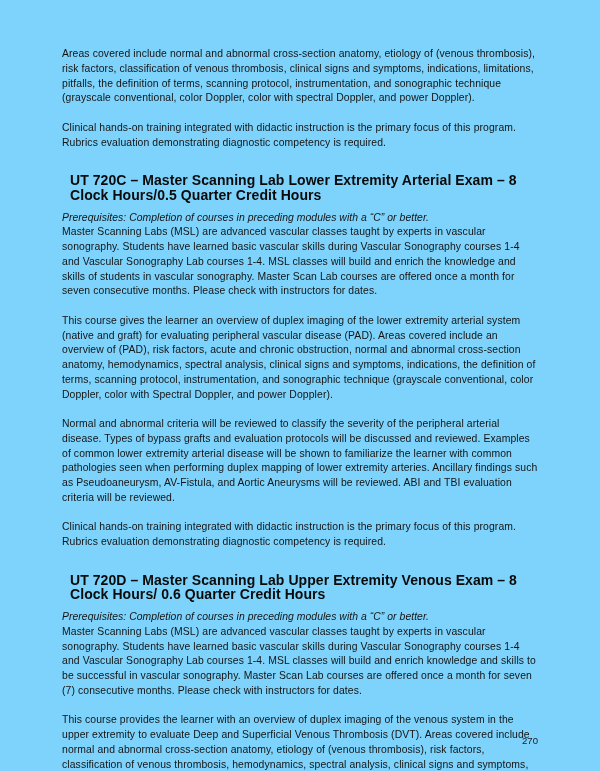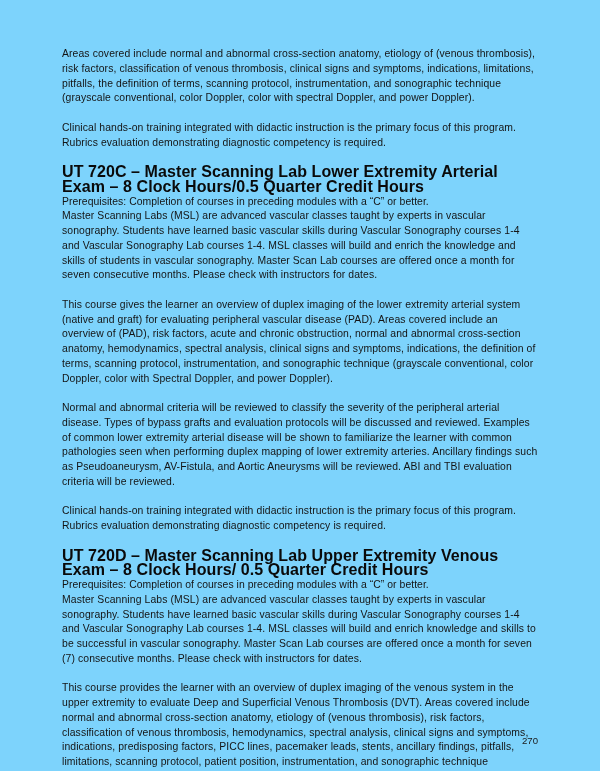--- a/index.html
+++ b/index.html
@@ -31,31 +31,32 @@
     font-size: 10.4px;
     line-height: 14.75px;
     text-align: left;
     color: #141414;
     letter-spacing: 0.01em;
   }
   .spacer {
     height: 14.75px;
   }
   .heading {
-    margin: 0;
-    font-size: 16px;
+    margin: 8px;
+    font-size: 14px;
     line-height: 14.75px;
     font-weight: bold;
     color: #0a0a0a;
     letter-spacing: 0.005em;
   }
   .prereq {
     margin: 0;
     font-size: 10.4px;
     line-height: 14.75px;
+    font-style: italic;
     color: #141414;
     letter-spacing: 0.005em;
   }
   .block {
     margin: 0;
     padding: 0;
   }
   .page-number {
     position: absolute;
     left: 0;
@@ -86,21 +87,21 @@
       <div class="spacer"></div>
       <p class="body-text">This course gives the learner an overview of duplex imaging of the lower extremity arterial system (native and graft) for evaluating peripheral vascular disease (PAD). Areas covered include an overview of (PAD), risk factors, acute and chronic obstruction, normal and abnormal cross-section anatomy, hemodynamics, spectral analysis, clinical signs and symptoms, indications, the definition of terms, scanning protocol, instrumentation, and sonographic technique (grayscale conventional, color Doppler, color with Spectral Doppler, and power Doppler).</p>
       <div class="spacer"></div>
       <p class="body-text">Normal and abnormal criteria will be reviewed to classify the severity of the peripheral arterial disease. Types of bypass grafts and evaluation protocols will be discussed and reviewed. Examples of common lower extremity arterial disease will be shown to familiarize the learner with common pathologies seen when performing duplex mapping of lower extremity arteries. Ancillary findings such as Pseudoaneurysm, AV-Fistula, and Aortic Aneurysms will be reviewed. ABI and TBI evaluation criteria will be reviewed.</p>
       <div class="spacer"></div>
       <p class="body-text">Clinical hands-on training integrated with didactic instruction is the primary focus of this program. Rubrics evaluation demonstrating diagnostic competency is required.</p>
     </div>
     <div class="spacer"></div>
 
     <div class="block">
-      <p class="heading">UT 720D – Master Scanning Lab Upper Extremity Venous Exam – 8 Clock Hours/ 0.5 Quarter Credit Hours</p>
+      <p class="heading">UT 720D – Master Scanning Lab Upper Extremity Venous Exam – 8 Clock Hours/ 0.6 Quarter Credit Hours</p>
       <p class="prereq">Prerequisites: Completion of courses in preceding modules with a “C” or better.</p>
       <p class="body-text">Master Scanning Labs (MSL) are advanced vascular classes taught by experts in vascular sonography. Students have learned basic vascular skills during Vascular Sonography courses 1-4 and Vascular Sonography Lab courses 1-4. MSL classes will build and enrich knowledge and skills to be successful in vascular sonography. Master Scan Lab courses are offered once a month for seven (7) consecutive months. Please check with instructors for dates.</p>
       <div class="spacer"></div>
       <p class="body-text">This course provides the learner with an overview of duplex imaging of the venous system in the upper extremity to evaluate Deep and Superficial Venous Thrombosis (DVT). Areas covered include normal and abnormal cross-section anatomy, etiology of (venous thrombosis), risk factors, classification of venous thrombosis, hemodynamics, spectral analysis, clinical signs and symptoms, indications, predisposing factors, PICC lines, pacemaker leads, stents, ancillary findings, pitfalls, limitations, scanning protocol, patient position, instrumentation, and sonographic technique (grayscale conventional, color Doppler, color with spectral Doppler, and power Doppler). Clinical hands-on training integrated with didactic instruction is the primary focus of this program. Rubrics evaluation demonstrating diagnostic competency is required.</p>
     </div>
 
   </div>
 
   <div class="page-number">270</div>
 </div>

